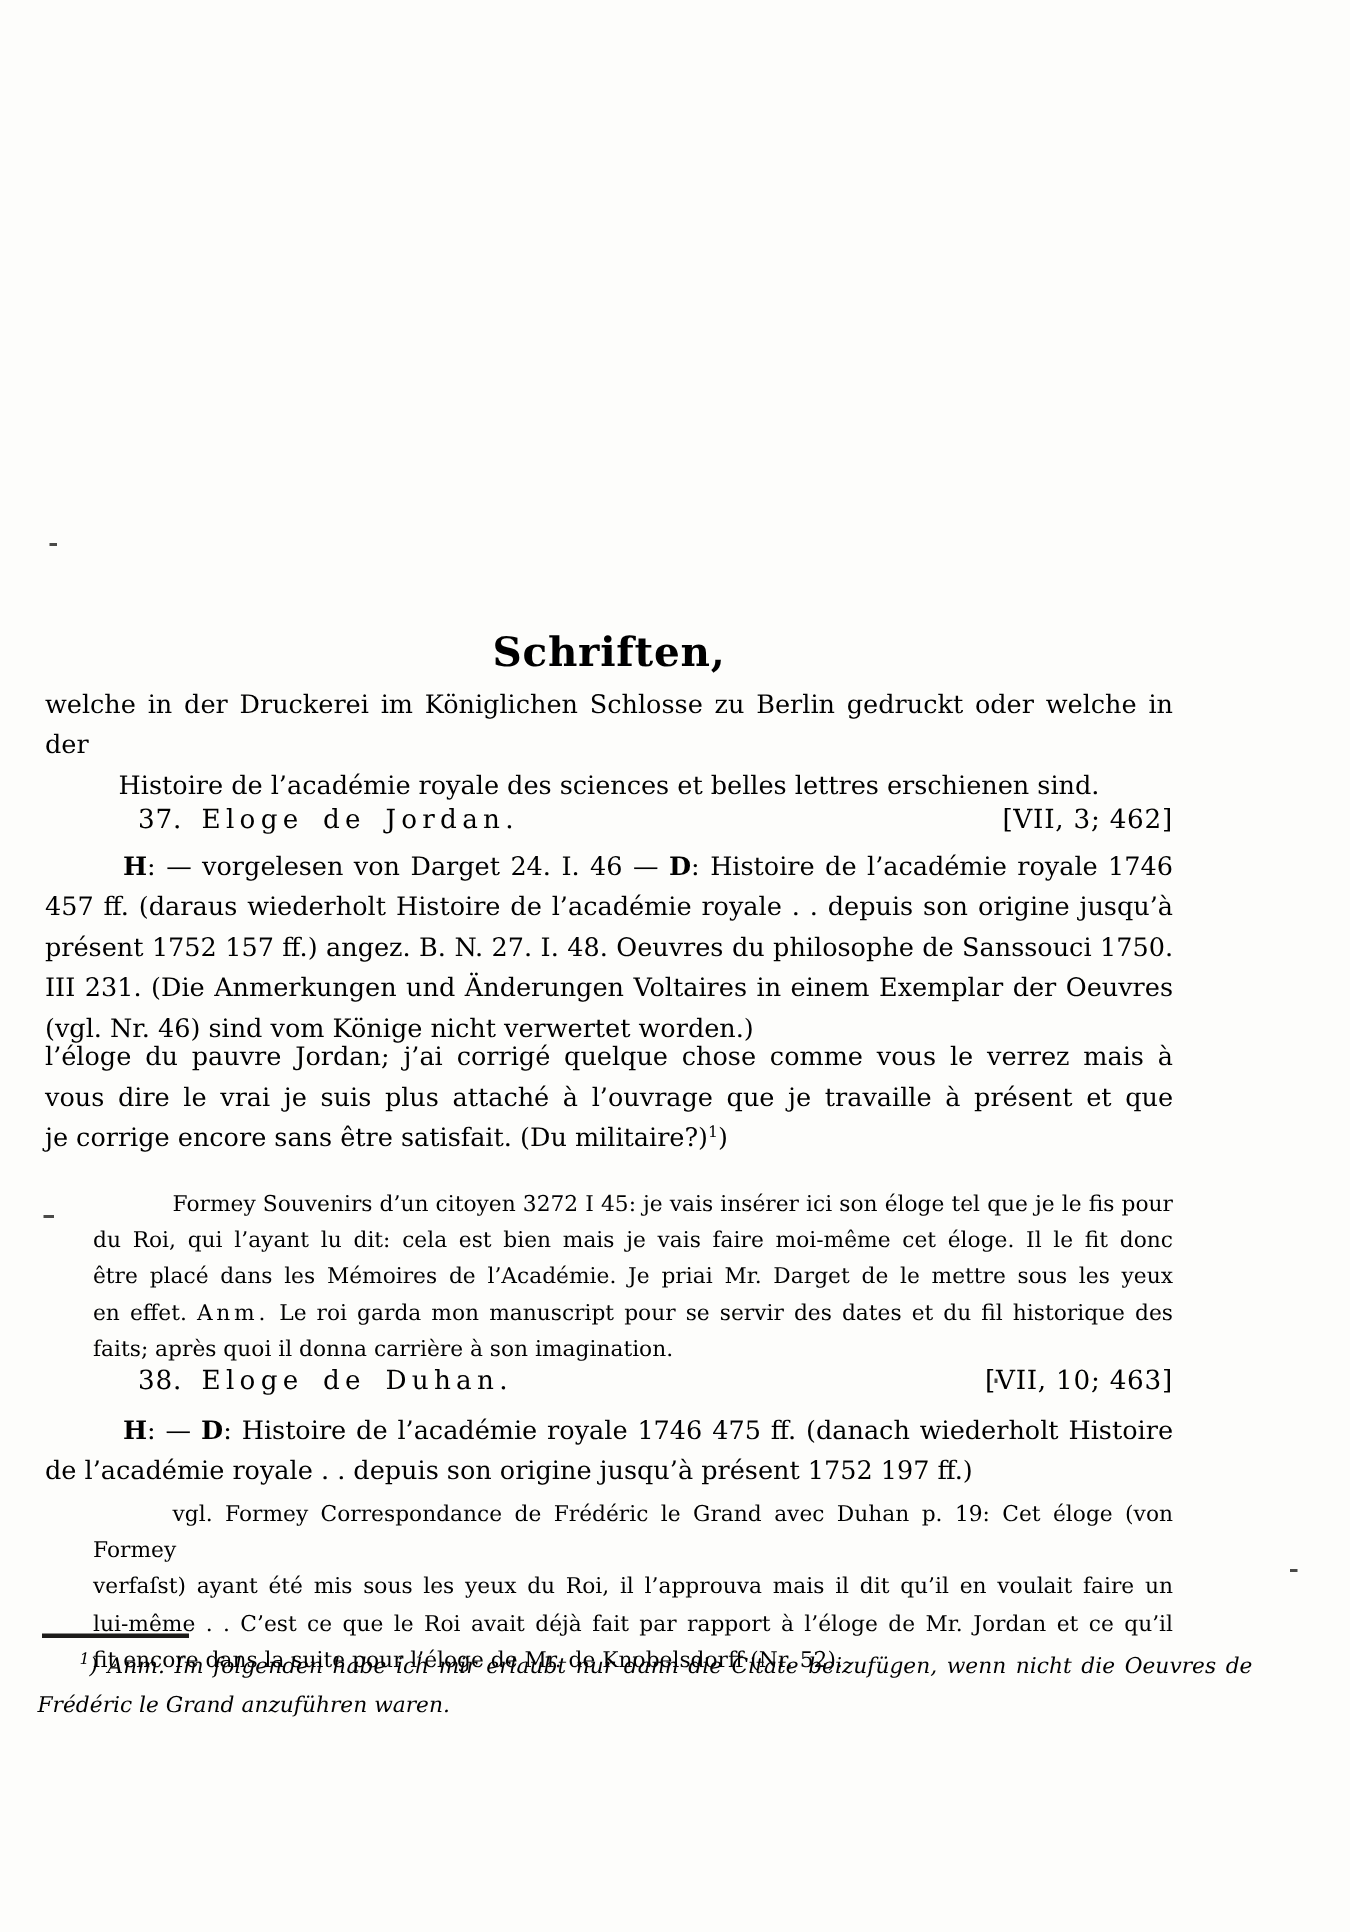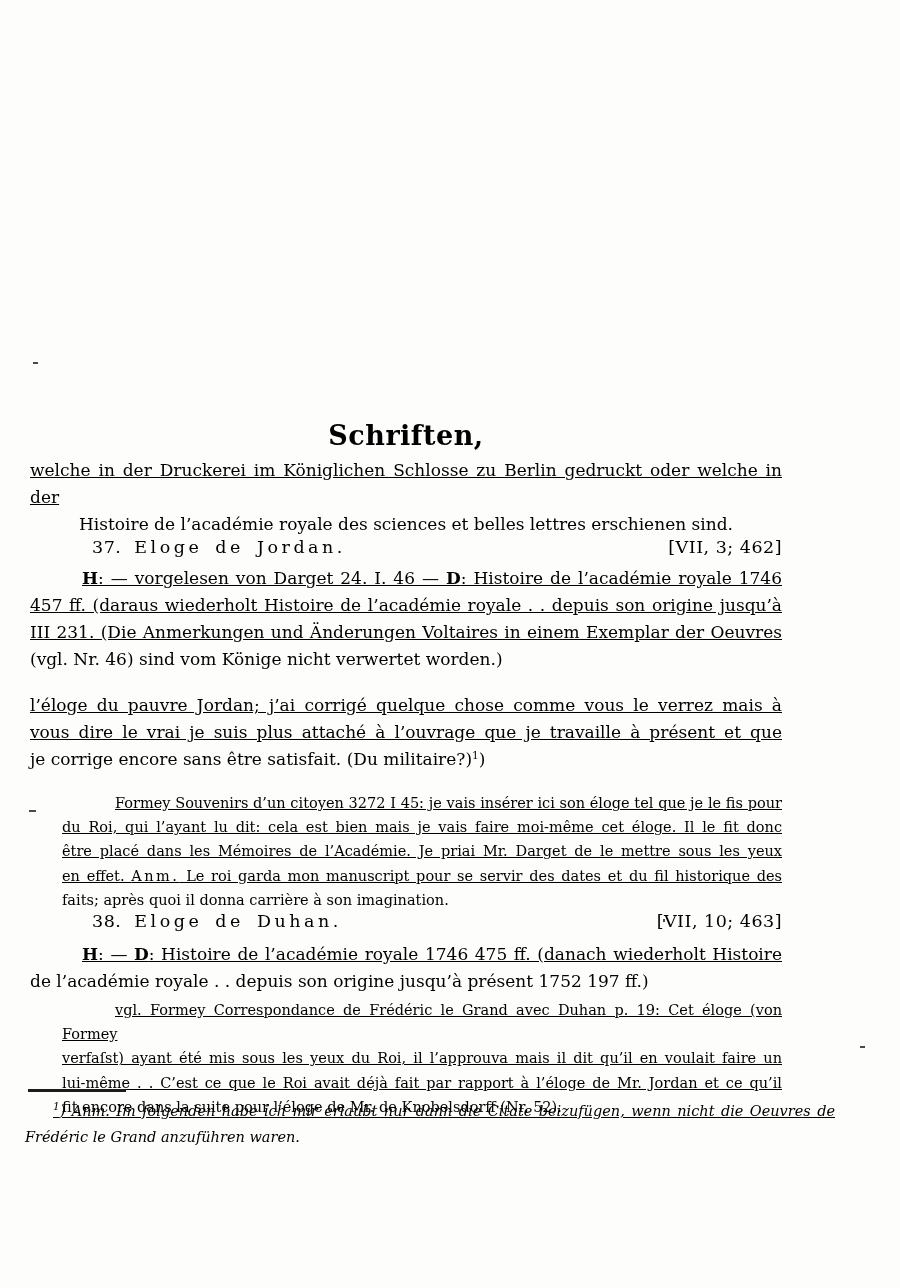--- a/index.html
+++ b/index.html
@@ -5,21 +5,21 @@
   html,body { margin:0; padding:0; background:#ffffff; }
   .page {
     position:relative; width:900px; height:1288px;
     background:#fdfdfb; color:#000000; overflow:hidden;
     font-family:"DejaVu Serif","Liberation Serif",serif;
   }
   .block { position:absolute; }
   .body-text { font-size:17px; line-height:27px; }
   .small-text { font-size:14.5px; line-height:24.2px; }
   .line { white-space:normal; }
-  .just { text-align:justify; text-align-last:justify;text-decoration:underline; }
+  .just { text-align:justify; text-align-last:justify; }
   .center { text-align:center; text-align-last:center; }
   .ind-body { text-indent:52px; }
   .ind-small { text-indent:53px; }
   .ind-foot { text-indent:28px; }
   .title {
     font-size:27px; font-weight:bold; letter-spacing:0.5px;
     text-align:center; margin:0;
   }
   .heading-row {
     display:flex; justify-content:space-between; align-items:baseline;
@@ -57,20 +57,21 @@
   <div class="block heading-row" style="left:30px;top:537px;width:752px">
     <div class="h-left">
       <span class="h-num">37.</span><span class="h-title">Eloge de Jordan.</span>
     </div>
     <div class="h-ref">[VII, 3; 462]</div>
   </div>
 
   <div class="block body-text" style="left:30px;top:565px;width:752px">
     <div class="line just ind-body"><b>H</b><span>: — vorgelesen von Darget 24. I. 46 — </span><b>D</b><span>: Histoire de l’académie royale 1746</span></div>
     <div class="line just">457 ff. (daraus wiederholt Histoire de l’académie royale . . depuis son origine jusqu’à</div>
+    <div class="line just">présent 1752 157 ff.) angez. B. N. 27. I. 48.  Oeuvres du philosophe de Sanssouci 1750.</div>
     <div class="line just">III 231. (Die Anmerkungen und Änderungen Voltaires in einem Exemplar der Oeuvres</div>
     <div class="line">(vgl. Nr. 46) sind vom Könige nicht verwertet worden.)</div>
   </div>
 
   <div class="block body-text" style="left:30px;top:692px;width:752px">
     <div class="line just">l’éloge du pauvre Jordan; j’ai corrigé quelque chose comme vous le verrez mais à</div>
     <div class="line just">vous dire le vrai je suis plus attaché à l’ouvrage que je travaille à présent et que</div>
     <div class="line"><span>je corrige encore sans être satisfait.  (Du militaire?)</span><sup class="fn">1</sup><span>)</span></div>
   </div>
 

